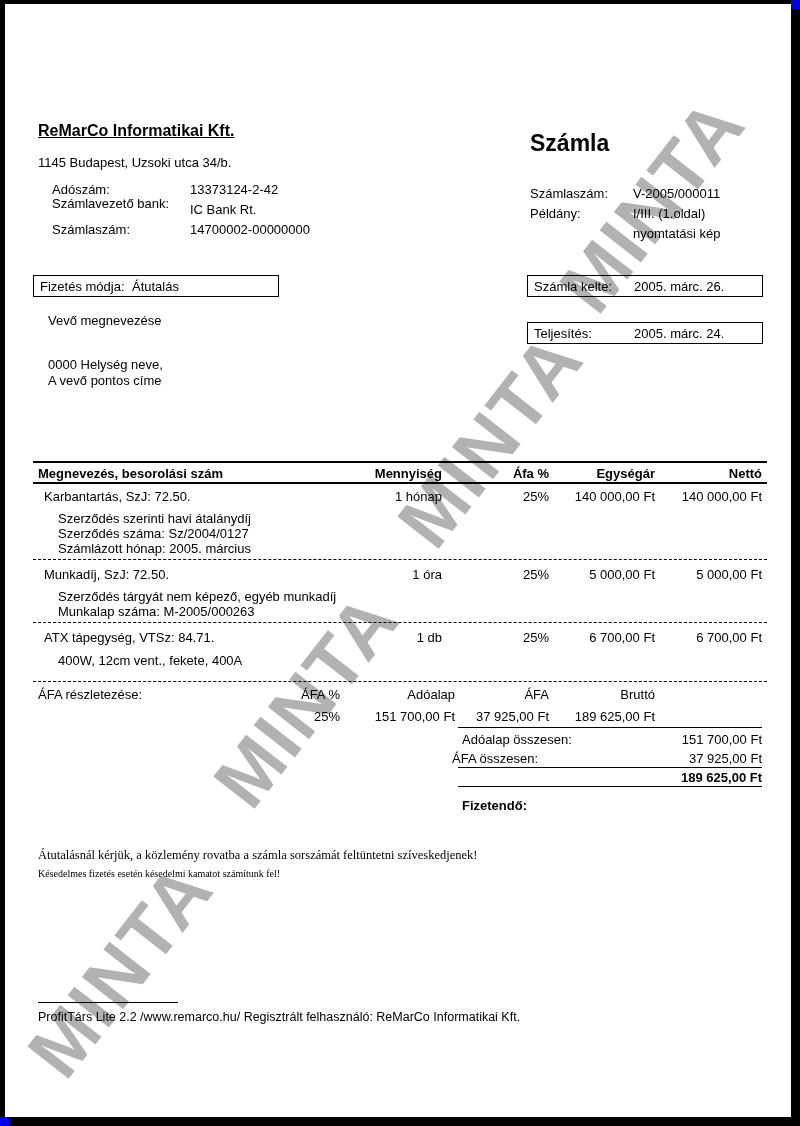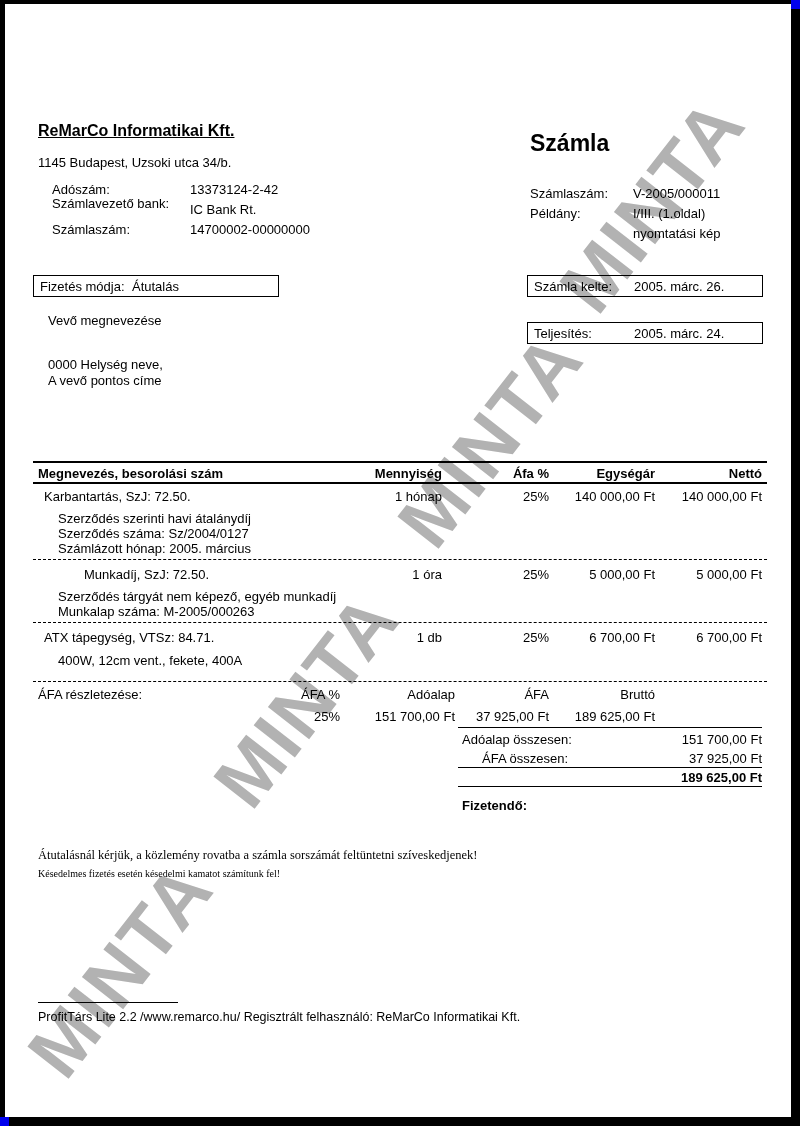--- a/index.html
+++ b/index.html
@@ -87,21 +87,21 @@
       <div class="rcell" style="right:251px;top:489px;">25%</div>
       <div class="rcell" style="right:145px;top:489px;">140 000,00 Ft</div>
       <div class="rcell" style="right:38px;top:489px;">140 000,00 Ft</div>
       <div class="abs t13" style="left:58px;top:511px;">Szerződés szerinti havi átalánydíj</div>
       <div class="abs t13" style="left:58px;top:526px;">Szerződés száma: Sz/2004/0127</div>
       <div class="abs t13" style="left:58px;top:541px;">Számlázott hónap: 2005. március</div>
     </div>
     <div class="dashed" style="left:33px;top:559px;width:734px;"></div>
 
     <div>
-      <div class="abs t13" style="left:44px;top:567px;margin-left:40px;">Munkadíj, SzJ: 72.50.</div>
+      <div class="abs t13" style="left:44px;top:567px;">Munkadíj, SzJ: 72.50.</div>
       <div class="rcell" style="right:358px;top:567px;">1 óra</div>
       <div class="rcell" style="right:251px;top:567px;">25%</div>
       <div class="rcell" style="right:145px;top:567px;">5 000,00 Ft</div>
       <div class="rcell" style="right:38px;top:567px;">5 000,00 Ft</div>
       <div class="abs t13" style="left:58px;top:589px;">Szerződés tárgyát nem képező, egyéb munkadíj</div>
       <div class="abs t13" style="left:58px;top:604px;">Munkalap száma: M-2005/000263</div>
     </div>
     <div class="dashed" style="left:33px;top:622px;width:734px;"></div>
 
     <div>
@@ -120,21 +120,21 @@
     <div class="rcell" style="right:251px;top:687px;">ÁFA</div>
     <div class="rcell" style="right:145px;top:687px;">Bruttó</div>
     <div class="rcell" style="right:460px;top:709px;">25%</div>
     <div class="rcell" style="right:345px;top:709px;">151 700,00 Ft</div>
     <div class="rcell" style="right:251px;top:709px;">37 925,00 Ft</div>
     <div class="rcell" style="right:145px;top:709px;">189 625,00 Ft</div>
 
     <div class="rule" style="left:458px;top:727px;width:304px;height:1px;"></div>
     <div class="abs t13" style="left:462px;top:732px;">Adóalap összesen:</div>
     <div class="rcell" style="right:38px;top:732px;">151 700,00 Ft</div>
-    <div class="abs t13" style="left:482px;top:751px;">ÁFA összesen:</div>
+    <div class="abs t13" style="left:452px;top:751px;">ÁFA összesen:</div>
     <div class="rcell" style="right:38px;top:751px;">37 925,00 Ft</div>
     <div class="rule" style="left:458px;top:767px;width:304px;height:1px;"></div>
     <div class="abs t13 b" style="left:462px;top:770px;margin-top:28px;">Fizetendő:</div>
     <div class="rcell b" style="right:38px;top:770px;">189 625,00 Ft</div>
     <div class="rule" style="left:458px;top:786px;width:304px;height:1px;"></div>
 
     <div class="abs serif" style="left:38px;top:848px;font-size:12.5px;">Átutalásnál kérjük, a közlemény rovatba a számla sorszámát feltüntetni szíveskedjenek!</div>
     <div class="abs serif" style="left:38px;top:868px;font-size:10px;">Késedelmes fizetés esetén késedelmi kamatot számítunk fel!</div>
 
     <div class="rule" style="left:38px;top:1002px;width:140px;height:1px;"></div>

